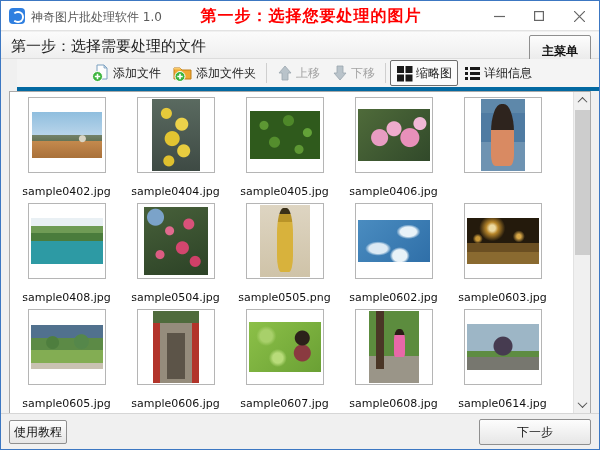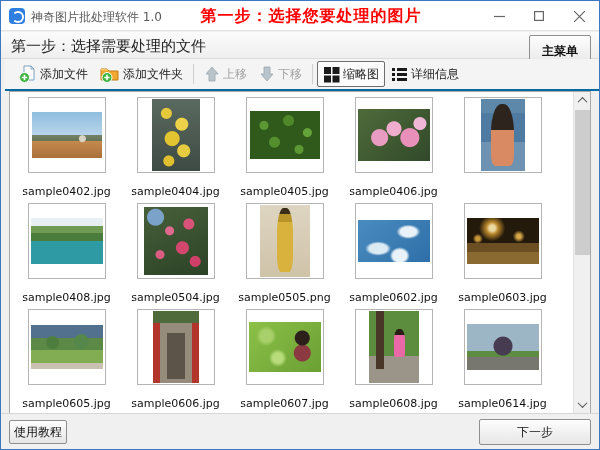--- a/index.html
+++ b/index.html
@@ -22,22 +22,22 @@
   
   .header { position:absolute; left:0; top:31px; right:0; height:27px;
             background:linear-gradient(180deg,#fbfbfb,#efefef); border-bottom:1px solid #dcdcdc;text-align:center; }
   .header-title { position:absolute; left:10px; top:5px; font-size:15px; color:#222;
             font-family:"DejaVu Serif","Liberation Serif",serif; }
   .mainmenu-btn { position:absolute; right:8px; top:3px; width:62px; height:32px; font-size:12px; color:#222;
             background:linear-gradient(180deg,#fdfdfd,#e6e6e6); border:1px solid #8f8f8f; border-radius:2px;
             display:flex; align-items:center; justify-content:center; cursor:default;font-weight:bold; }
 
   
-  .toolbar { position:absolute; left:4px; top:58px; right:0; height:32px; background:#f4f4f4;
-             border-bottom:2px solid #0369a1; display:flex; align-items:center; padding-left:8px; }
+  .toolbar { position:absolute; left:16px; top:58px; right:0; height:32px; background:#f4f4f4;
+             border-bottom:4px solid #0369a1; display:flex; align-items:center; padding-left:8px;justify-content:center; }
   .tbtn { display:inline-flex; align-items:center; gap:3px; height:26px; padding:0 5px; font-size:12px; color:#222;
           border:1px solid transparent; border-radius:2px; }
   .tbtn.disabled { color:#a3a3a3; }
   .tbtn.selected { border:1px solid #6d6d6d; background:#fbfbfb; }
   .tsep { width:1px; height:20px; background:#cfcfcf; margin:0 4px; }
   .tbtn svg { display:block; }
 
   
   .panel { position:absolute; left:8px; right:8px; top:90px; height:323px; background:#ffffff;
            border:1px solid #a9a9a9; }

